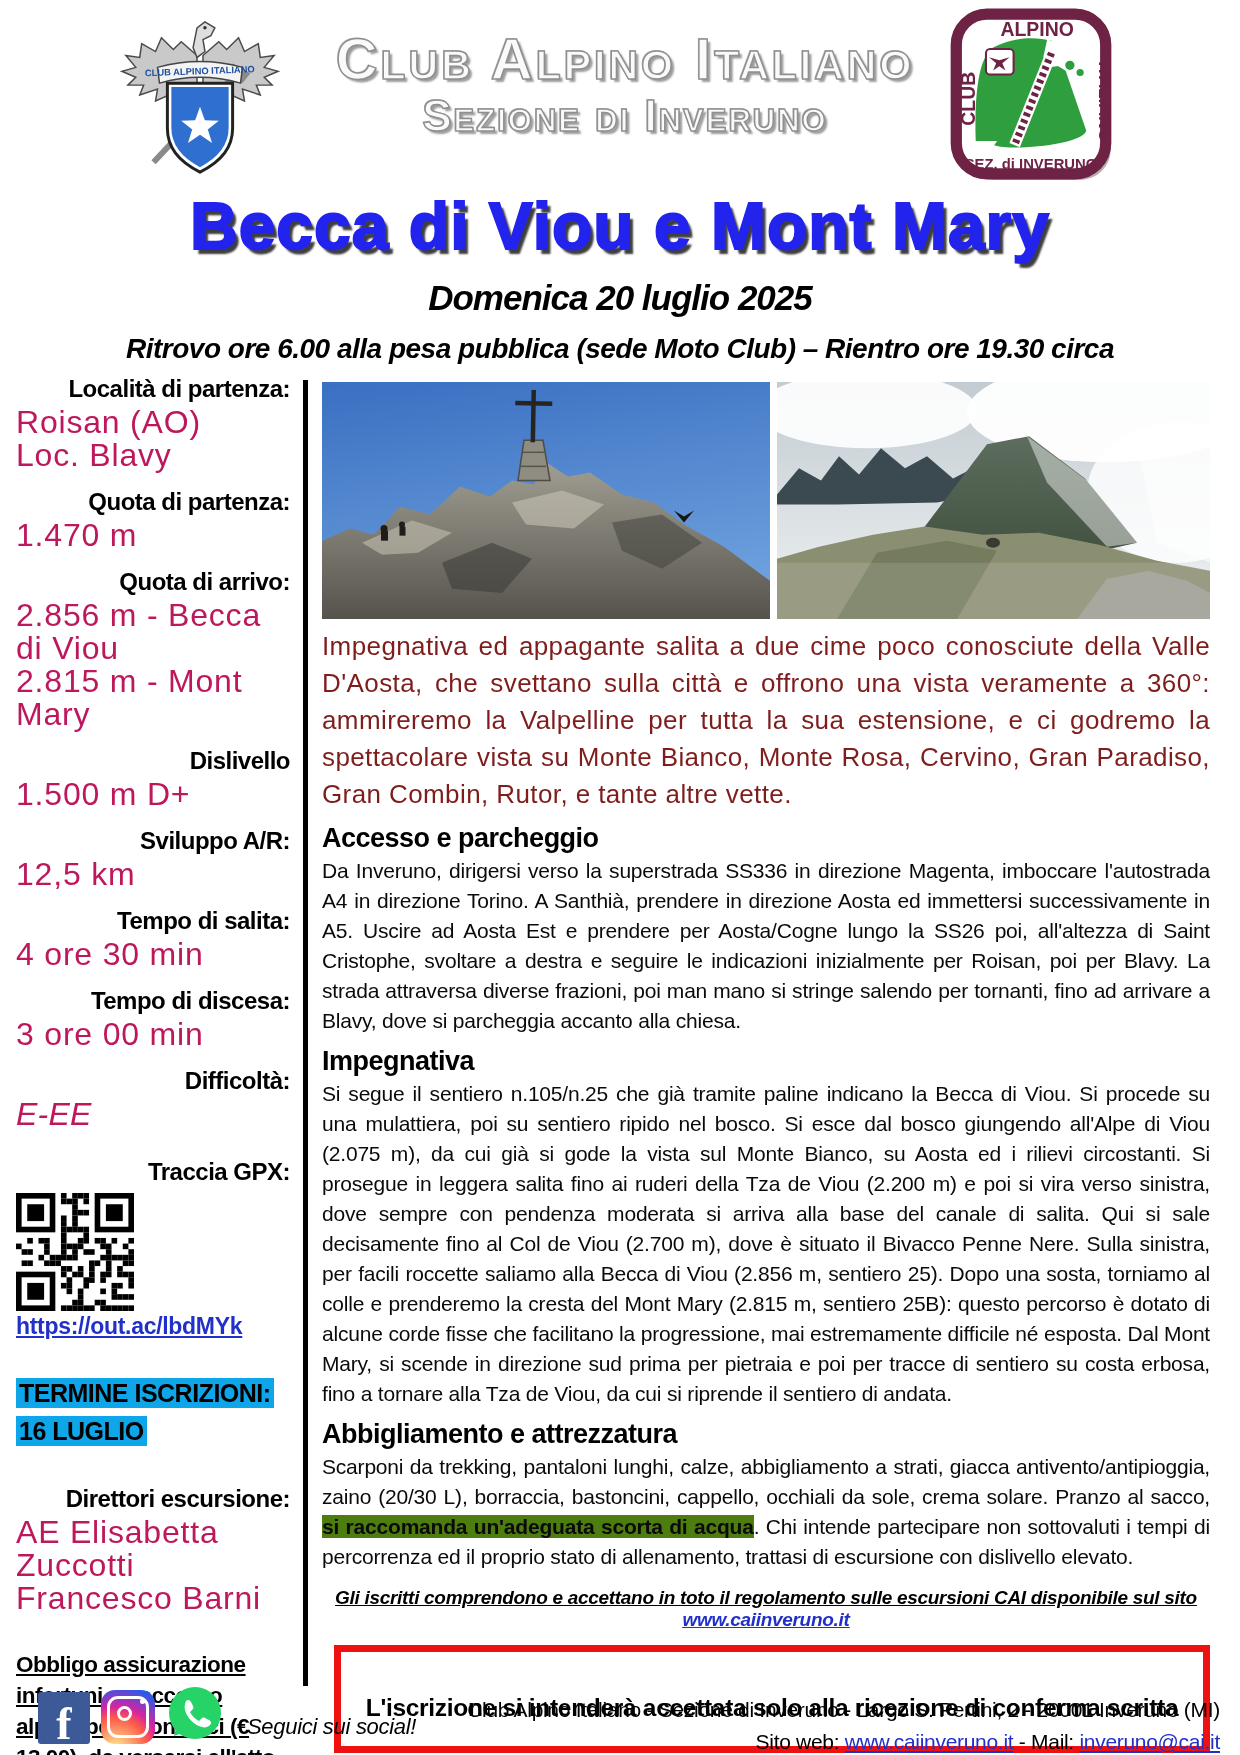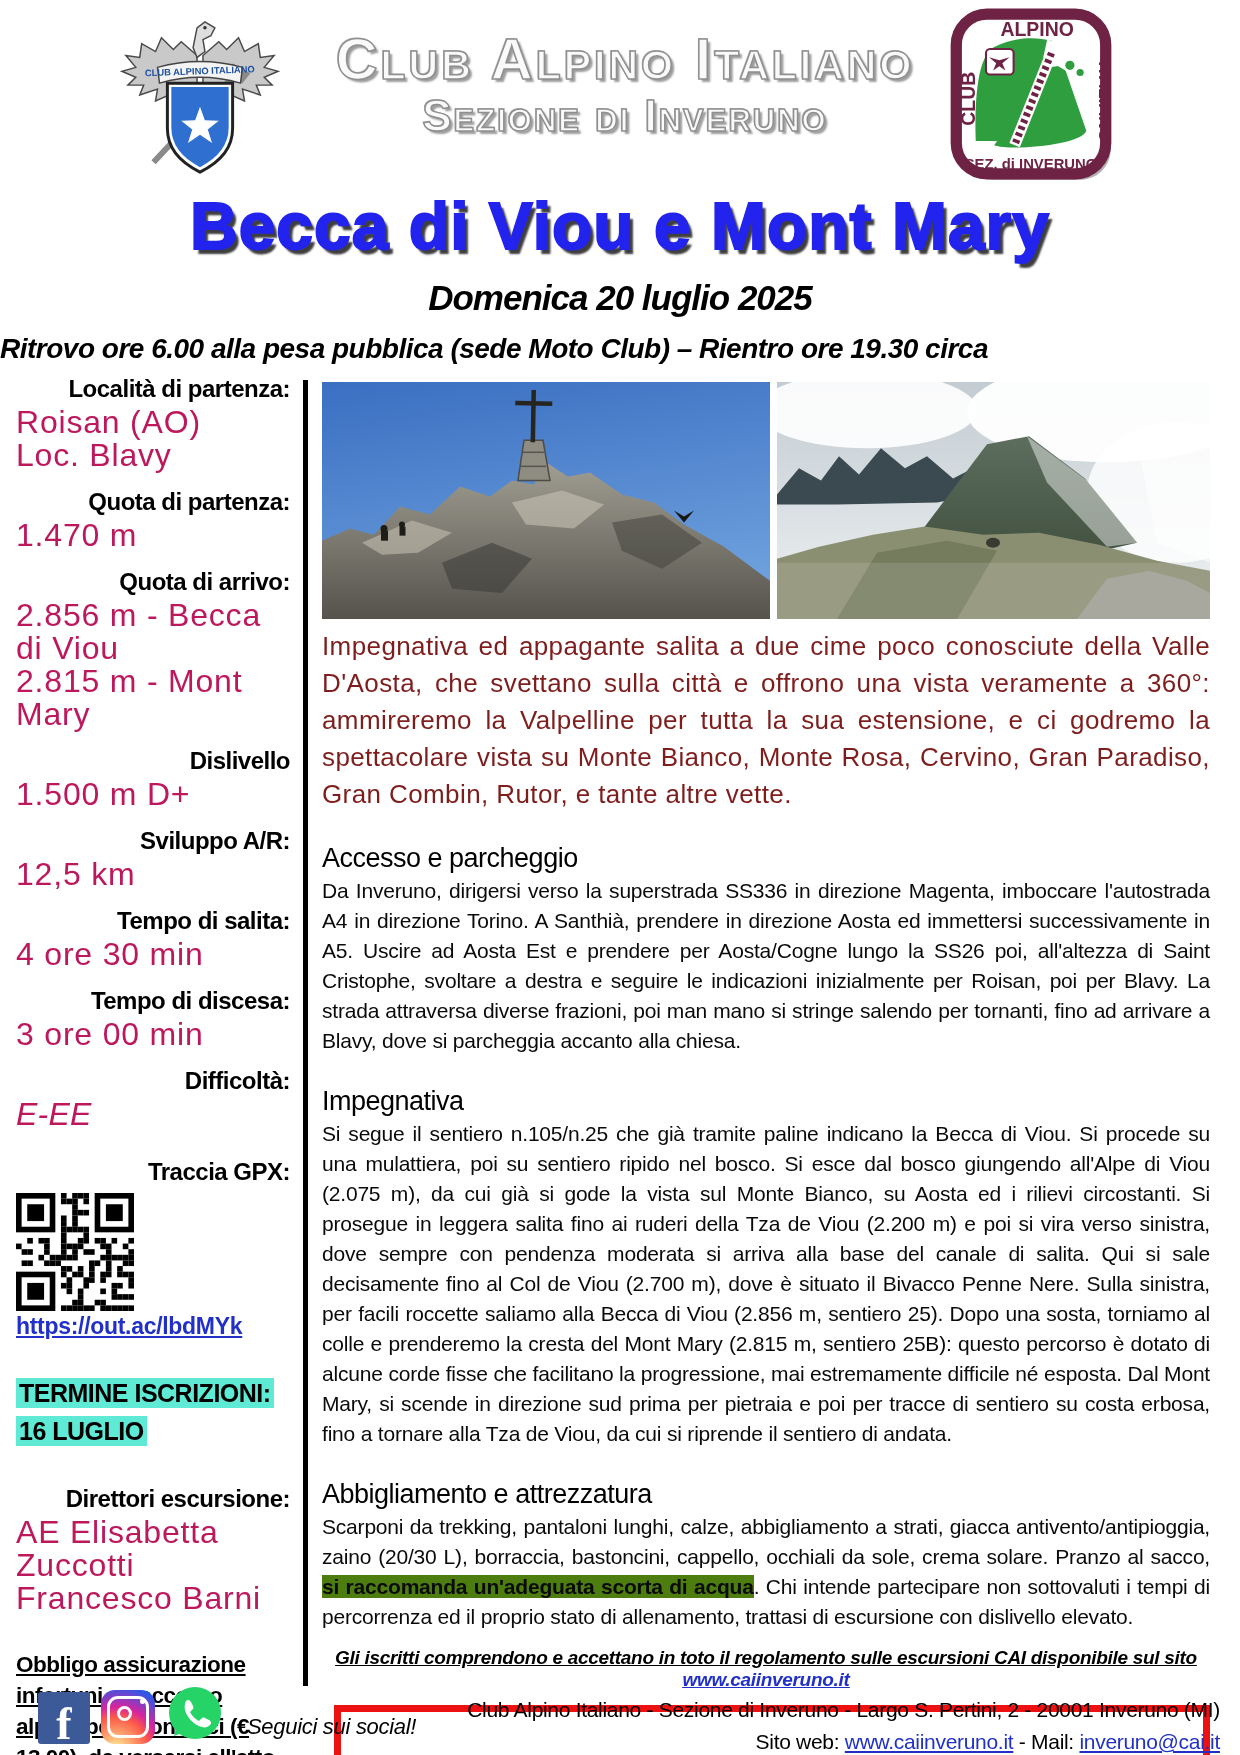--- a/index.html
+++ b/index.html
@@ -16,49 +16,49 @@
   .org-line2 { font-size:44px; letter-spacing:2px; line-height:52px; }
   .badge-logo { position:absolute; left:948px; top:8px; width:166px; height:174px; }
 
   
   .title { position:absolute; top:188px; left:0; width:100%; text-align:center;
            font-size:66px; font-weight:bold; letter-spacing:1px; color:#2323ee;
            -webkit-text-stroke:2px #2323ee;
            text-shadow:4px 5px 2px #3e3e3e; }
   .date-line { position:absolute; top:278px; left:0; width:100%; text-align:center;
                font-size:35px; font-weight:bold; font-style:italic; letter-spacing:-1px; }
-  .meeting-line { position:absolute; top:333px; left:0; width:100%; 
+  .meeting-line { position:absolute; top:333px; left:0; width:100%; text-align:center;
                   font-size:28px; font-weight:bold; font-style:italic; letter-spacing:-0.5px; }
 
   
   .divider { position:absolute; left:303px; top:380px; width:5px; height:1306px; background:#000; }
 
   .sidebar { position:absolute; left:16px; top:372px; width:274px; }
   .sb-group { margin-bottom:13px; }
   .sb-label { font-size:24px; font-weight:bold; letter-spacing:-0.5px; line-height:34px;text-align:right; }
   .sb-value { font-size:32px; letter-spacing:0.8px; line-height:33px; color:#be185d; }
   .sb-value.italic { font-style:italic; letter-spacing:0.2px; }
   .gpx-group { margin-top:24px; }
   .qr { display:block; margin:4px 0 2px 0; width:118px; height:118px; }
   a.link { color:#2030c8; text-decoration:underline; }
   .gpx-link { font-size:23px; font-weight:bold; letter-spacing:-0.3px; }
   .deadline { margin-top:34px; font-size:25px; font-weight:bold; letter-spacing:-0.5px; line-height:38px; }
-  .hl { background:#5eead4; padding:1px 3px; }
+  .hl { background:#0ea5e9; padding:1px 3px; }
   .directors { margin-top:32px; }
   .insurance { margin-top:34px; font-size:22.5px; font-weight:bold; letter-spacing:-0.5px;
                line-height:31px; text-decoration:underline; }
 
   .main { position:absolute; left:322px; top:340px; width:888px; }
   .photos { display:flex; gap:7px; margin-top:42px; height:237px; }
   .photo { height:237px; }
   .photo.left { width:448px; }
   .photo.right { width:433px; }
 
   .intro { margin-top:9px; font-size:26px; line-height:37px; text-align:justify; letter-spacing:0.4px; color:#7f1d1d; }
-  .sec-heading { margin-top:30px; font-size:27px; font-weight:normal; letter-spacing:-0.5px; }
+  .sec-heading { margin-top:10px; font-size:27px; font-weight:bold; letter-spacing:-0.5px; }
   .sec-body { margin-top:2px; font-size:21px; line-height:30px; text-align:justify; letter-spacing:-0.2px; color:#0a0a0a; }
   .hl-bold { background:#4d7c0f; font-weight:bold; }
 
   .regulation { margin-top:15px; text-align:center; font-size:19px; font-weight:bold; font-style:italic;
                 text-decoration:underline; letter-spacing:-0.3px; }
   .signup-box { margin:14px 0 0 12px; border:7px solid #ee1111; padding:20px 14px 24px 14px; text-align:center; }
   .signup-line1 { font-size:27px; font-weight:bold; letter-spacing:-0.5px; }
   .signup-line1 a { font-size:27px; }
   .signup-line2 { margin-top:22px; font-size:24.5px; font-weight:bold; letter-spacing:-0.3px; }
 

